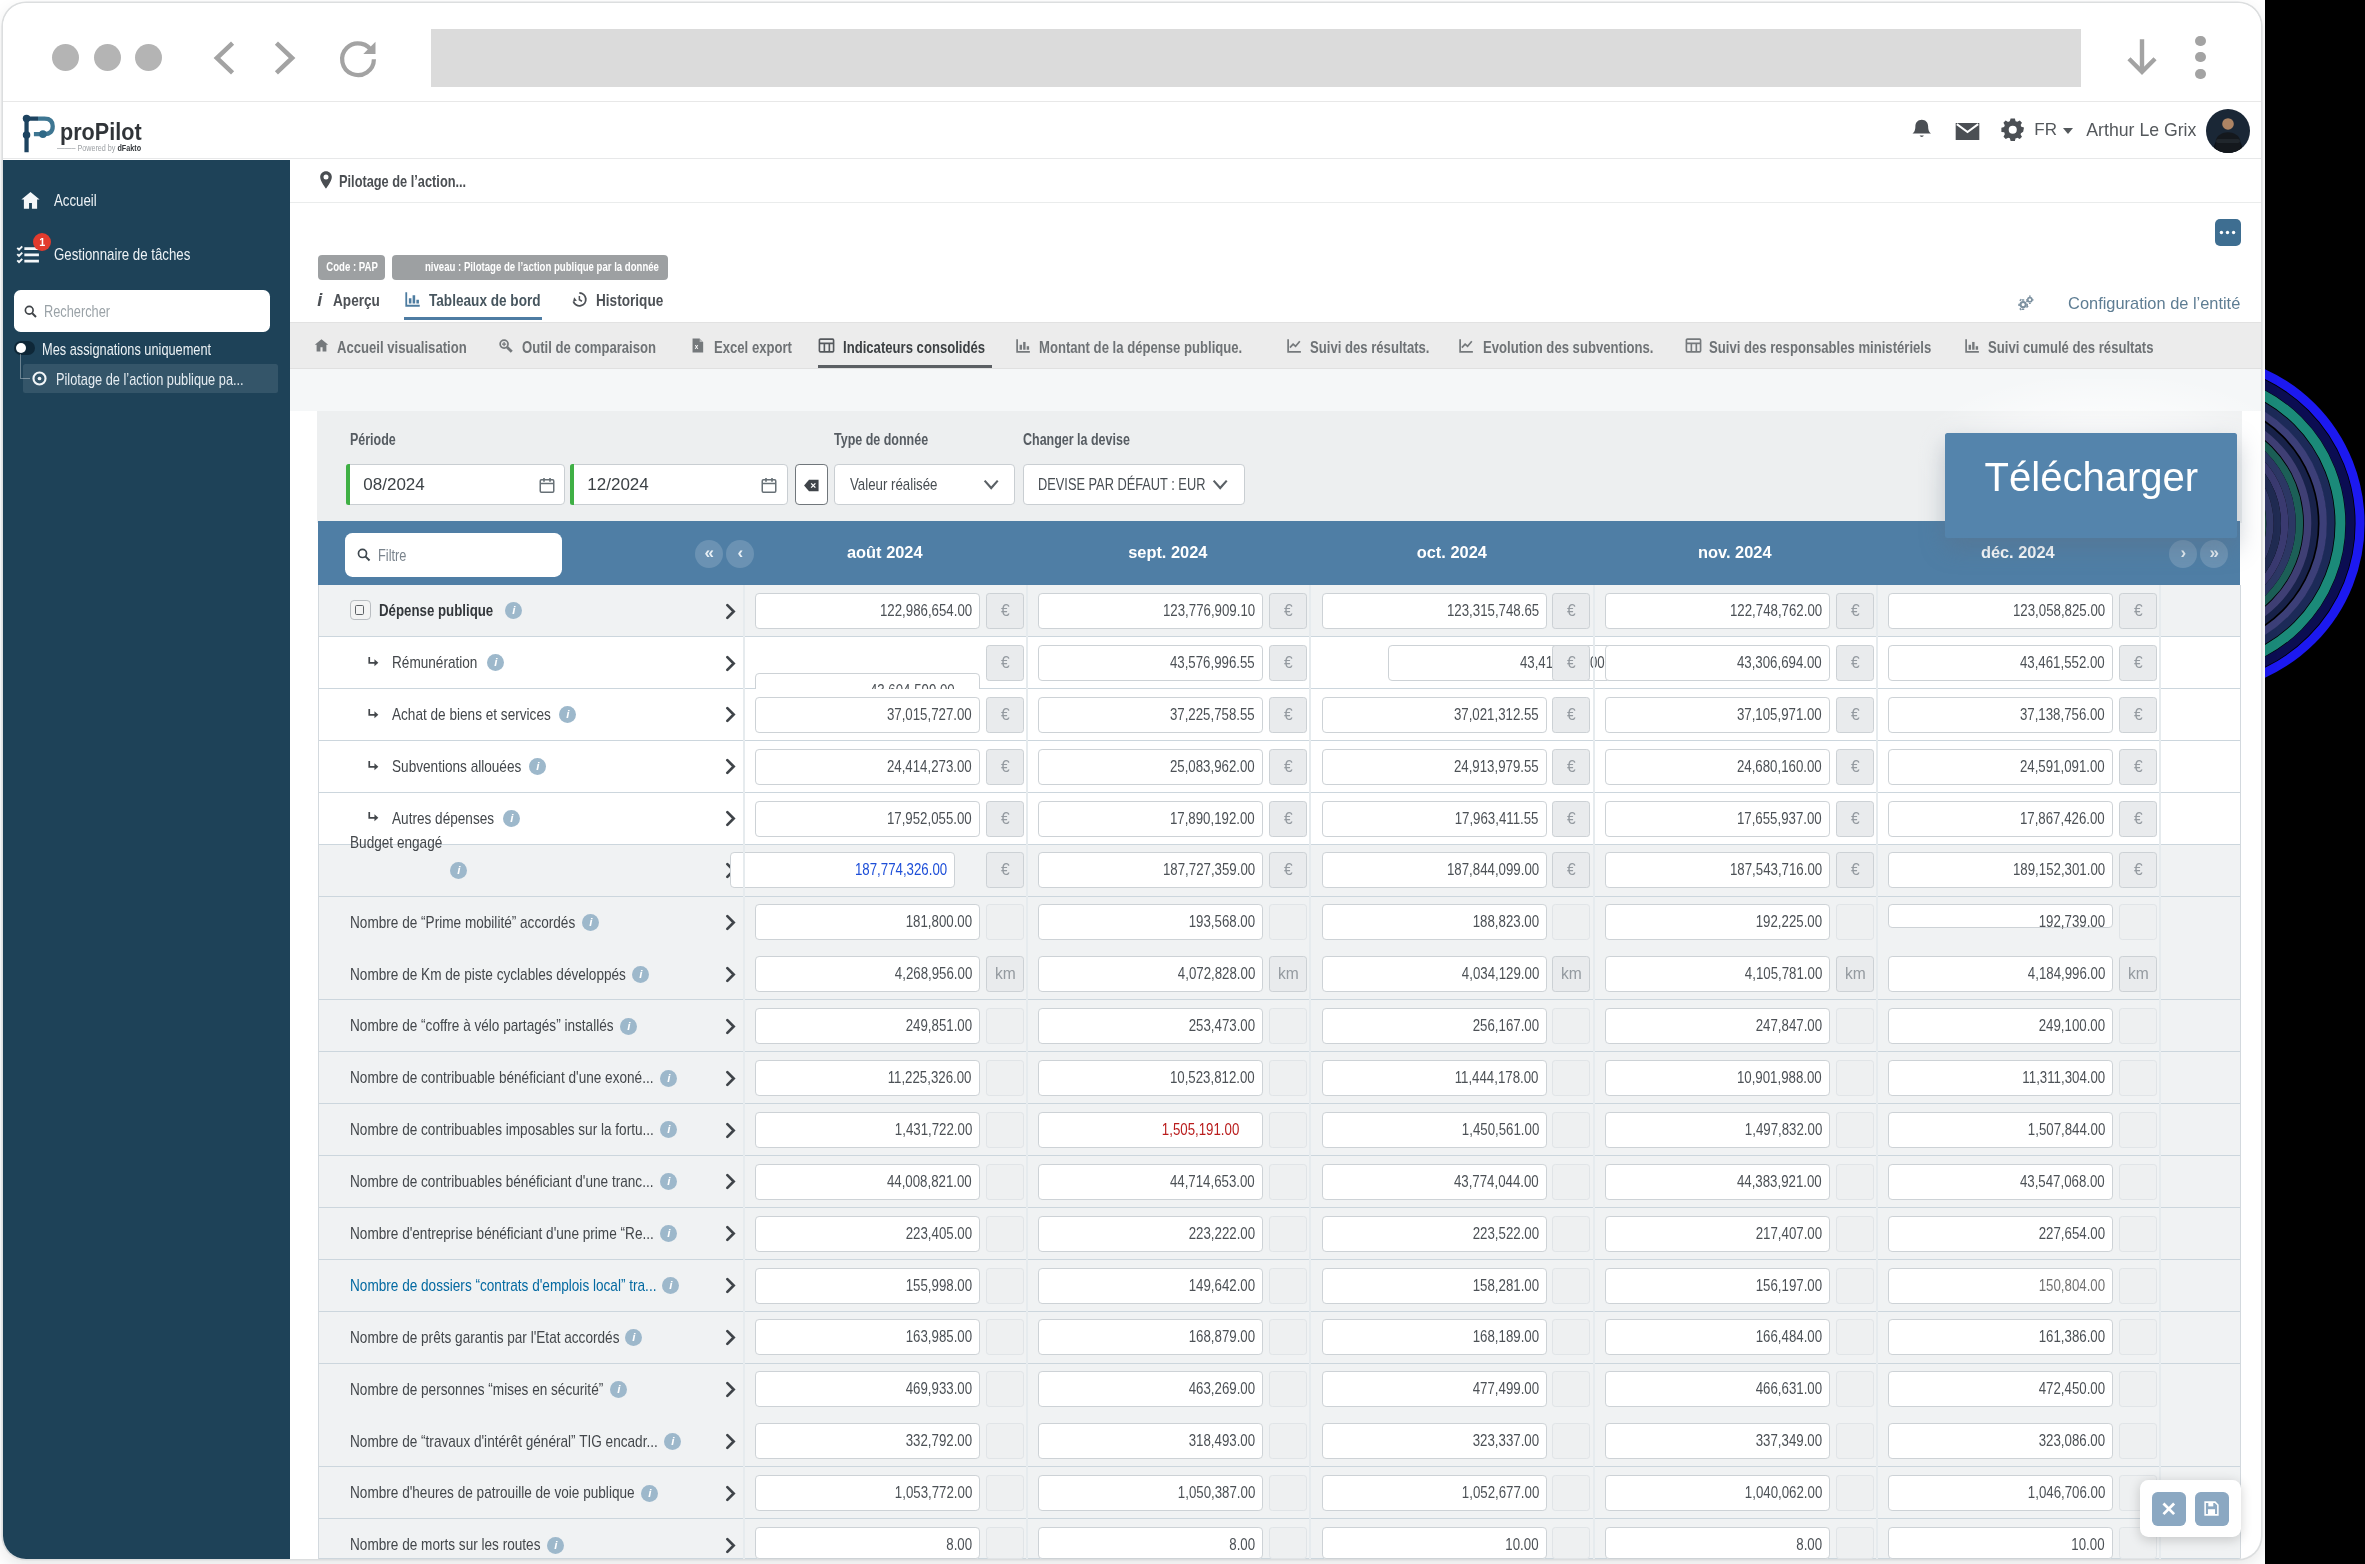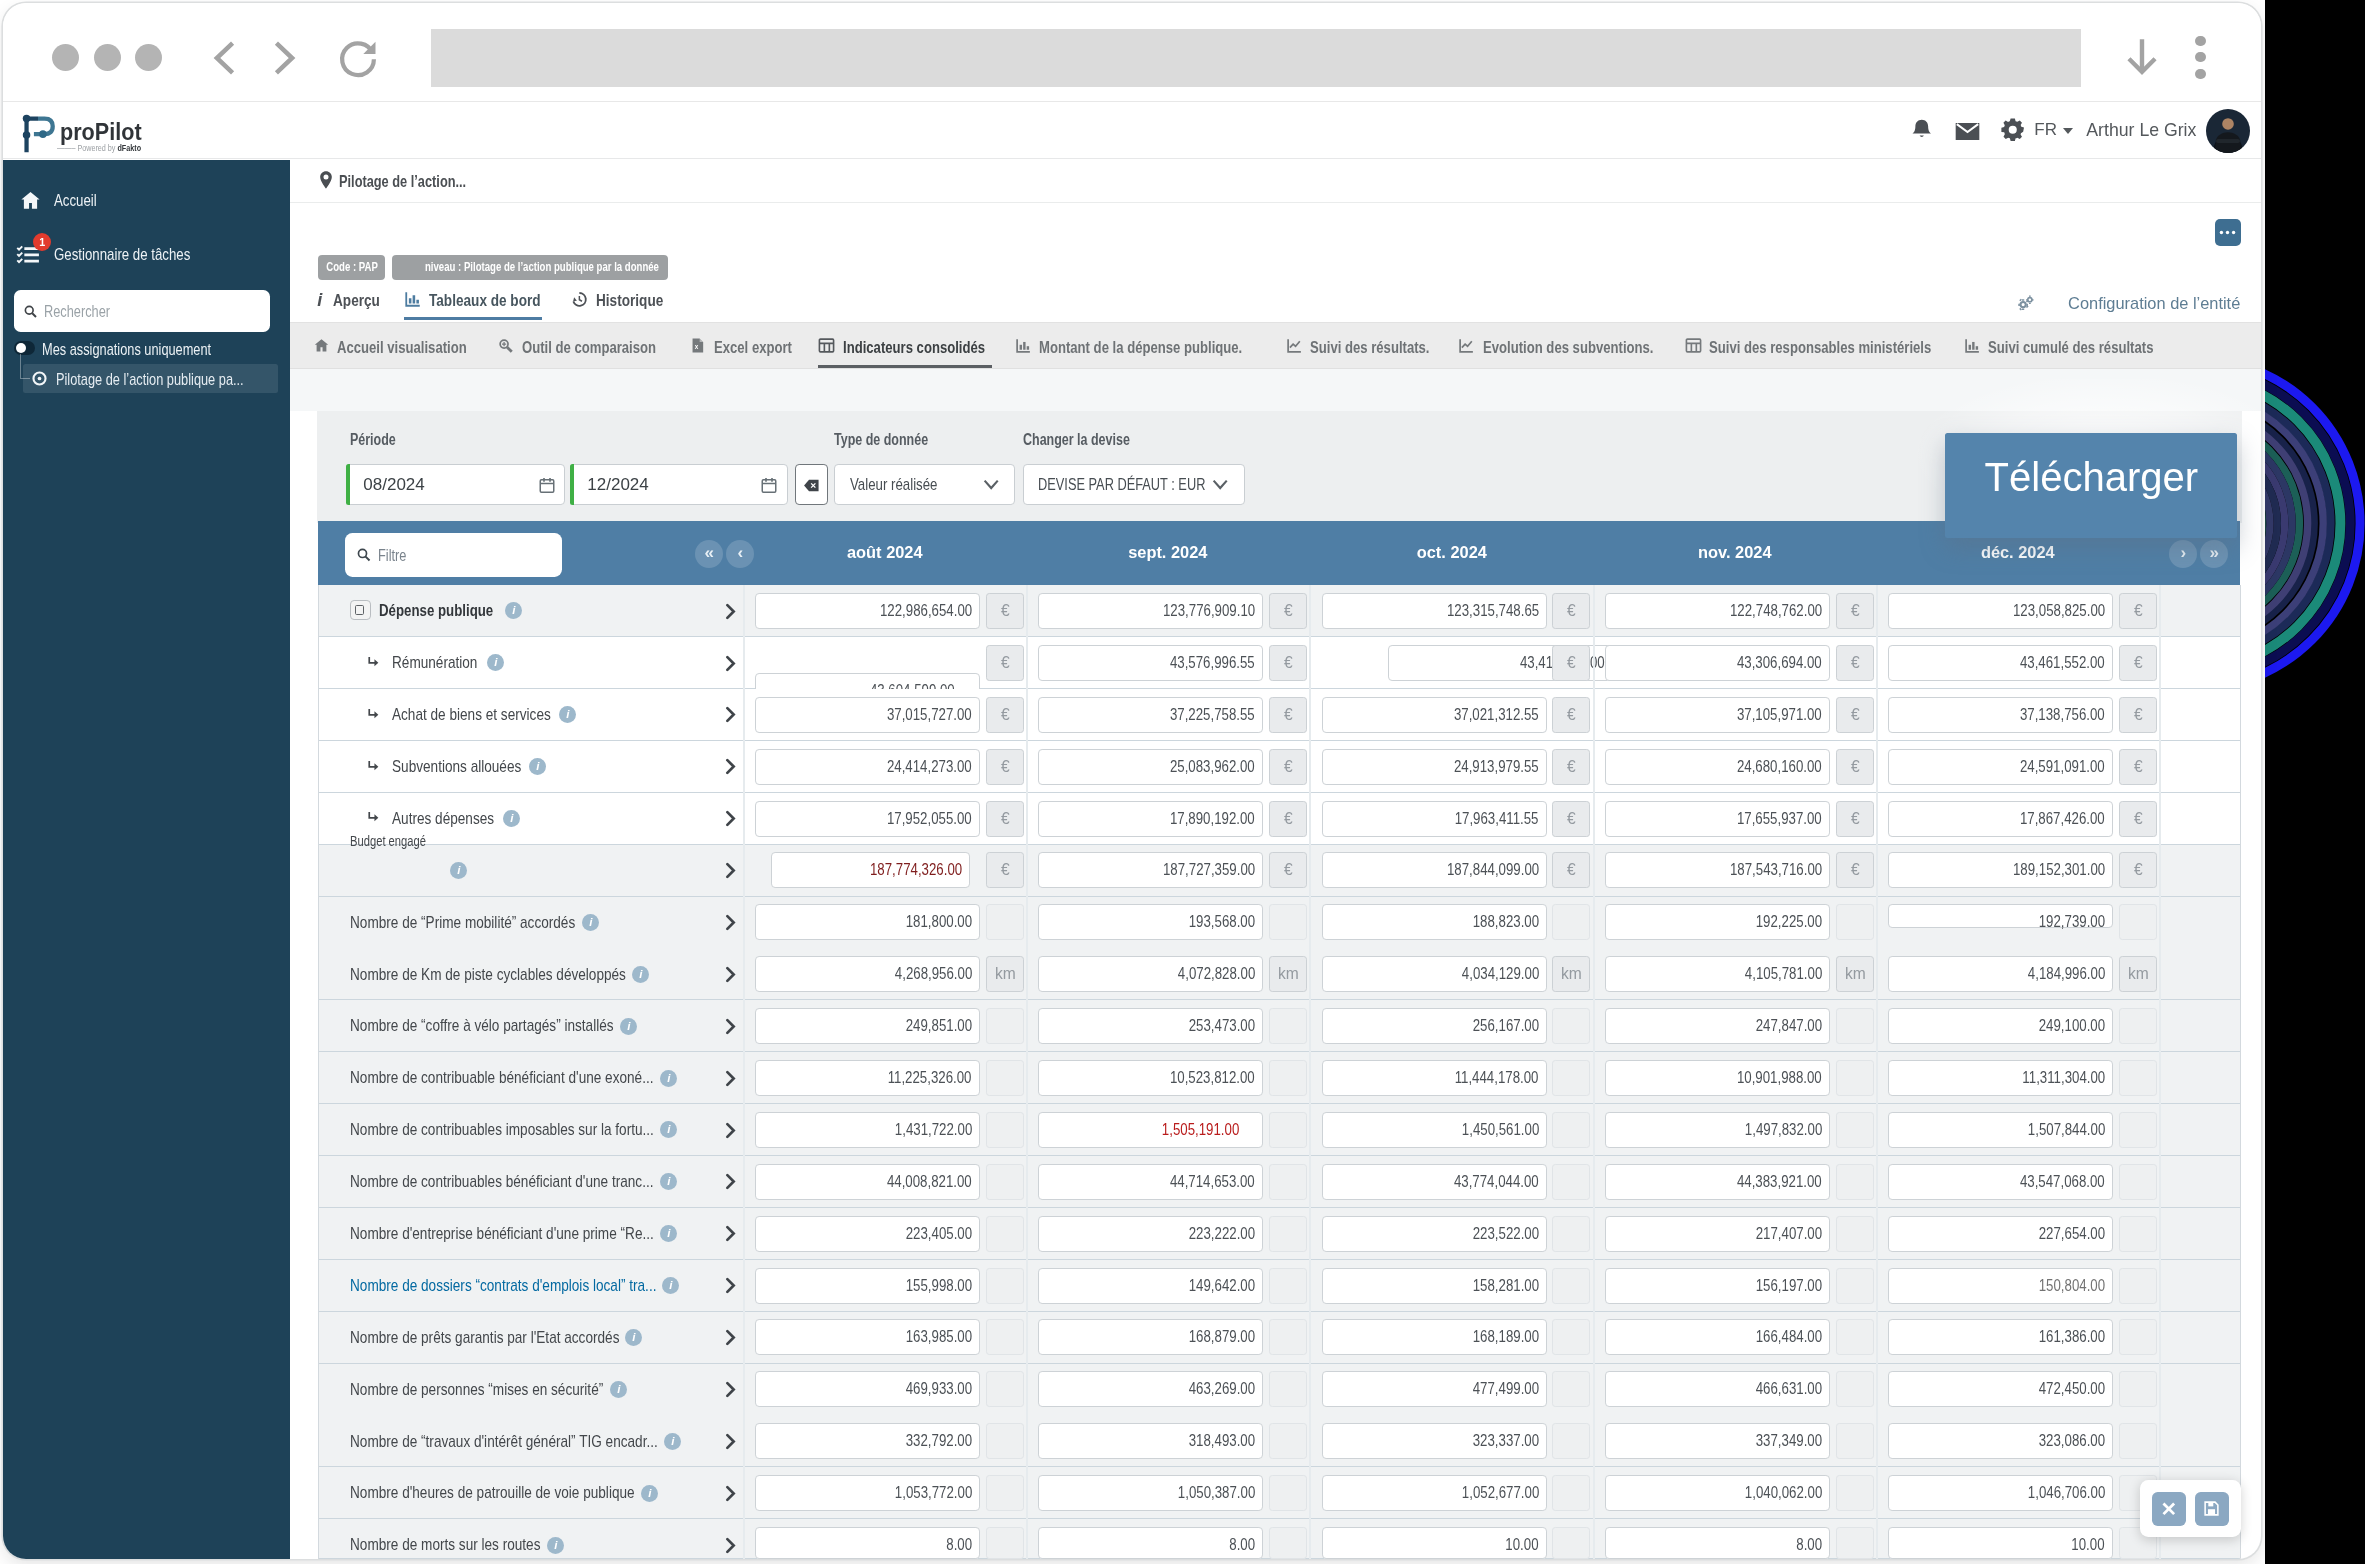--- a/index.html
+++ b/index.html
@@ -359,26 +359,26 @@
 <div class="abs" style="left:983px;top:798px;width:38px;height:36px;background:#e9ebed;border:1.6px solid #ccd1d5;border-radius:3.3px;font-size:15.6px;color:#949aa0;text-align:center;line-height:33px;">€</div>
 <div class="abs" style="left:1035px;top:798px;width:225px;height:36px;background:#fff;border:1.6px solid #cdd2d6;border-radius:4.1px;font-size:17px;color:#4c5156;text-align:right;line-height:33px;padding-right:7.4px;"><span class="sqr">17,890,192.00</span></div>
 <div class="abs" style="left:1266px;top:798px;width:38px;height:36px;background:#e9ebed;border:1.6px solid #ccd1d5;border-radius:3.3px;font-size:15.6px;color:#949aa0;text-align:center;line-height:33px;">€</div>
 <div class="abs" style="left:1319px;top:798px;width:225px;height:36px;background:#fff;border:1.6px solid #cdd2d6;border-radius:4.1px;font-size:17px;color:#4c5156;text-align:right;line-height:33px;padding-right:7.4px;"><span class="sqr">17,963,411.55</span></div>
 <div class="abs" style="left:1549px;top:798px;width:38px;height:36px;background:#e9ebed;border:1.6px solid #ccd1d5;border-radius:3.3px;font-size:15.6px;color:#949aa0;text-align:center;line-height:33px;">€</div>
 <div class="abs" style="left:1602px;top:798px;width:225px;height:36px;background:#fff;border:1.6px solid #cdd2d6;border-radius:4.1px;font-size:17px;color:#4c5156;text-align:right;line-height:33px;padding-right:7.4px;"><span class="sqr">17,655,937.00</span></div>
 <div class="abs" style="left:1833px;top:798px;width:38px;height:36px;background:#e9ebed;border:1.6px solid #ccd1d5;border-radius:3.3px;font-size:15.6px;color:#949aa0;text-align:center;line-height:33px;">€</div>
 <div class="abs" style="left:1885px;top:798px;width:225px;height:36px;background:#fff;border:1.6px solid #cdd2d6;border-radius:4.1px;font-size:17px;color:#4c5156;text-align:right;line-height:33px;padding-right:7.4px;"><span class="sqr">17,867,426.00</span></div>
 <div class="abs" style="left:2116px;top:798px;width:38px;height:36px;background:#e9ebed;border:1.6px solid #ccd1d5;border-radius:3.3px;font-size:15.6px;color:#949aa0;text-align:center;line-height:33px;">€</div>
 <div class="abs" style="left:315px;top:842px;width:1922px;height:52px;background:#f0f2f3;border-bottom:1.2px solid #ccd6dd;"></div>
-<div class="t" style="left:347px;top:830px;font-size:14px;color:#43474b;"><span class="sq">Budget engagé</span></div>
+<div class="t" style="left:347px;top:830px;font-size:17px;color:#43474b;"><span class="sq">Budget engagé</span></div>
 <div class="abs" style="left:447px;top:859px;width:17px;height:17px;border-radius:50%;background:#9db8cb;color:#fff;font-size:11.5px;font-weight:700;text-align:center;line-height:17px;font-style:italic;">i</div>
 <svg style="position:absolute;left:718px;top:858px;" width="19" height="19" viewBox="0 0 24 24">
         <path d="m8 4 8 8-8 8" stroke="#3f4449" stroke-width="3.4" fill="none" stroke-linecap="round"></path>
       </svg>
-      <div class="abs" style="left:768px;top:849px;width:199px;height:36px;background:#fff;border:1.6px solid #cdd2d6;border-radius:4.1px;font-size:17px;color:#7f1d1d;text-align:right;line-height:33px;padding-right:7.4px;"><span class="sqr">187,774,326.00</span></div>
+      <div class="abs" style="left:727px;top:849px;width:225px;height:36px;background:#fff;border:1.6px solid #cdd2d6;border-radius:4.1px;font-size:17px;color:#1d4ed8;text-align:right;line-height:33px;padding-right:7.4px;"><span class="sqr">187,774,326.00</span></div>
 <div class="abs" style="left:983px;top:849px;width:38px;height:36px;background:#e9ebed;border:1.6px solid #ccd1d5;border-radius:3.3px;font-size:15.6px;color:#949aa0;text-align:center;line-height:33px;">€</div>
 <div class="abs" style="left:1035px;top:849px;width:225px;height:36px;background:#fff;border:1.6px solid #cdd2d6;border-radius:4.1px;font-size:17px;color:#4c5156;text-align:right;line-height:33px;padding-right:7.4px;"><span class="sqr">187,727,359.00</span></div>
 <div class="abs" style="left:1266px;top:849px;width:38px;height:36px;background:#e9ebed;border:1.6px solid #ccd1d5;border-radius:3.3px;font-size:15.6px;color:#949aa0;text-align:center;line-height:33px;">€</div>
 <div class="abs" style="left:1319px;top:849px;width:225px;height:36px;background:#fff;border:1.6px solid #cdd2d6;border-radius:4.1px;font-size:17px;color:#4c5156;text-align:right;line-height:33px;padding-right:7.4px;"><span class="sqr">187,844,099.00</span></div>
 <div class="abs" style="left:1549px;top:849px;width:38px;height:36px;background:#e9ebed;border:1.6px solid #ccd1d5;border-radius:3.3px;font-size:15.6px;color:#949aa0;text-align:center;line-height:33px;">€</div>
 <div class="abs" style="left:1602px;top:849px;width:225px;height:36px;background:#fff;border:1.6px solid #cdd2d6;border-radius:4.1px;font-size:17px;color:#4c5156;text-align:right;line-height:33px;padding-right:7.4px;"><span class="sqr">187,543,716.00</span></div>
 <div class="abs" style="left:1833px;top:849px;width:38px;height:36px;background:#e9ebed;border:1.6px solid #ccd1d5;border-radius:3.3px;font-size:15.6px;color:#949aa0;text-align:center;line-height:33px;">€</div>
 <div class="abs" style="left:1885px;top:849px;width:225px;height:36px;background:#fff;border:1.6px solid #cdd2d6;border-radius:4.1px;font-size:17px;color:#4c5156;text-align:right;line-height:33px;padding-right:7.4px;"><span class="sqr">189,152,301.00</span></div>
 <div class="abs" style="left:2116px;top:849px;width:38px;height:36px;background:#e9ebed;border:1.6px solid #ccd1d5;border-radius:3.3px;font-size:15.6px;color:#949aa0;text-align:center;line-height:33px;">€</div>
 <div class="abs" style="left:315px;top:894px;width:1922px;height:52px;background:#f0f2f3;border-bottom:1.2px solid #ccd6dd;"></div>

